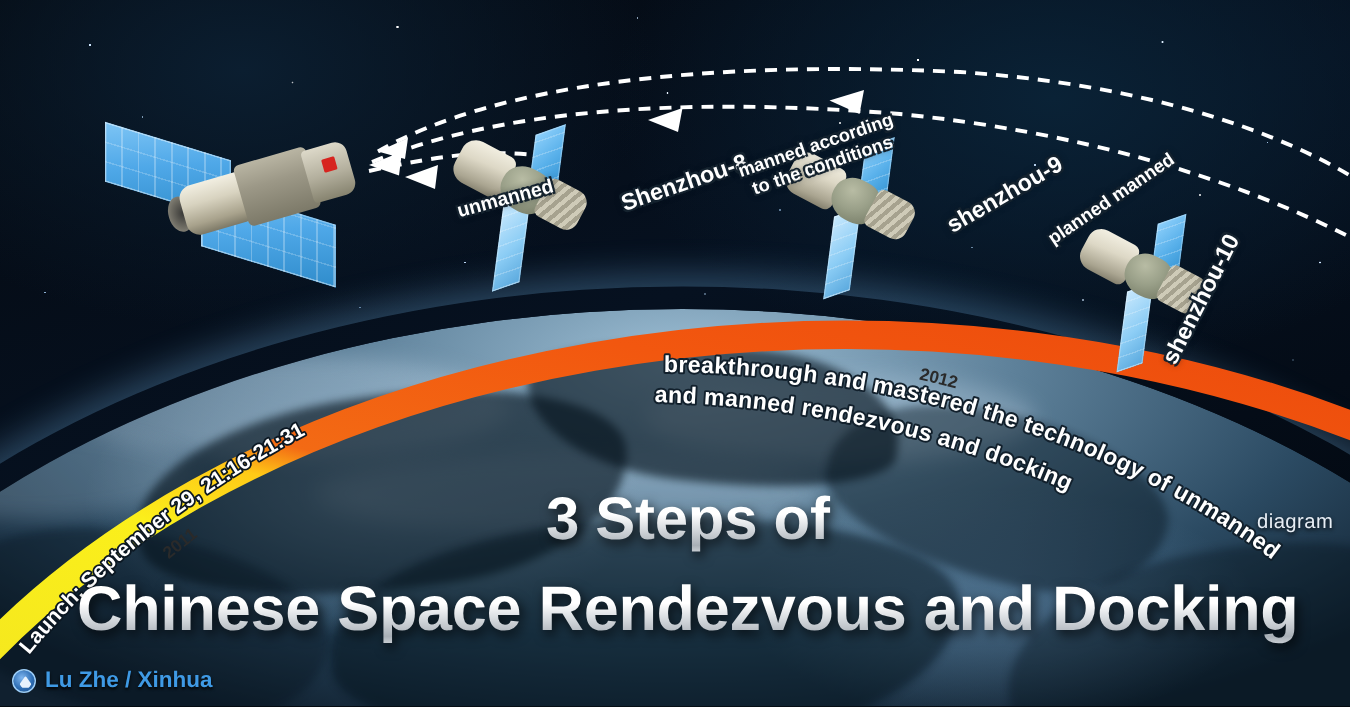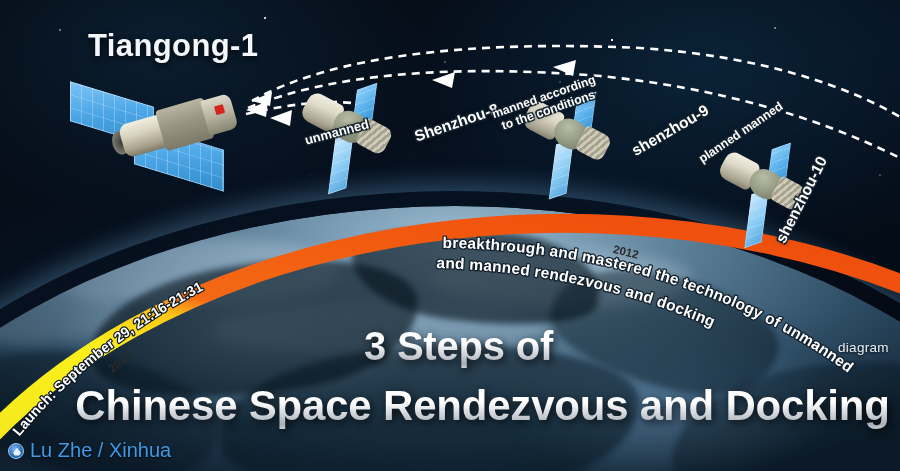--- a/index.html
+++ b/index.html
@@ -242,21 +242,21 @@
     position:absolute; left:0; width:877px; text-align:center;
     font-weight:bold;
     background:linear-gradient(180deg,#ffffff 0%,#ffffff 42%,#d9dde1 62%,#a8afb6 88%,#cfd4d9 100%);
     -webkit-background-clip:text; background-clip:text;
     color:transparent; -webkit-text-fill-color:transparent;
     filter:drop-shadow(2px 3px 4px rgba(0,0,0,.75));
     letter-spacing:-.2px;
     padding-left:40px;
   }
   #title-1 { top:324px; font-size:40px; }
-  #title-2 { top:382px; font-size:42px;margin-left:24px; }
+  #title-2 { top:382px; font-size:42px; }
 
   #tiangong-title {
     position:absolute; left:88px; top:28px;
     font-size:31px; font-weight:bold; color:#f4f7fa;
     letter-spacing:.4px;
     text-shadow:0 2px 6px rgba(0,0,0,.85);
   }
 
   
   .credit {
@@ -270,21 +270,21 @@
     position:relative; flex:0 0 auto;
   }
   .credit-logo::after{
     content:"";
     position:absolute; left:4px; top:4px; width:8px; height:8px;
     border-radius:50% 50% 45% 45%;
     background:#e7f2fd;
     clip-path:polygon(50% 0%, 100% 70%, 78% 100%, 22% 100%, 0% 70%);
   }
   .credit-text {
-    color:#3f9ae5; font-size:20px; font-weight:normal;
+    color:#3f9ae5; font-size:15px; font-weight:bold;
     text-shadow:0 1px 2px rgba(0,0,0,.9);
   }
   .watermark {
     position:absolute; right:22px; bottom:18px;
     color:#f2f5f8; font-size:16px; font-weight:bold;
     letter-spacing:.6px;
     text-shadow:0 1px 4px rgba(0,0,0,.9);
   }
 </style>
 </head>
@@ -399,21 +399,20 @@
   </div>
 
   <div class="sz" id="shenzhou10">
     <div class="sz-panel sz-up"></div>
     <div class="sz-panel sz-dn"></div>
     <div class="sz-orb"></div>
     <div class="sz-des"></div>
     <div class="sz-prop"></div>
   </div>
 
-  <div id="tiangong-title">Tiangong-1</div>
 
   <div class="lbl" id="lbl-unmanned">unmanned</div>
   <div class="lbl" id="lbl-shenzhou8">Shenzhou-8</div>
 
   <div class="lbl" id="lbl-manned-cond">
     <span>manned according</span><br>
     <span>to the conditions</span>
   </div>
   <div class="lbl" id="lbl-shenzhou9">shenzhou-9</div>
 

